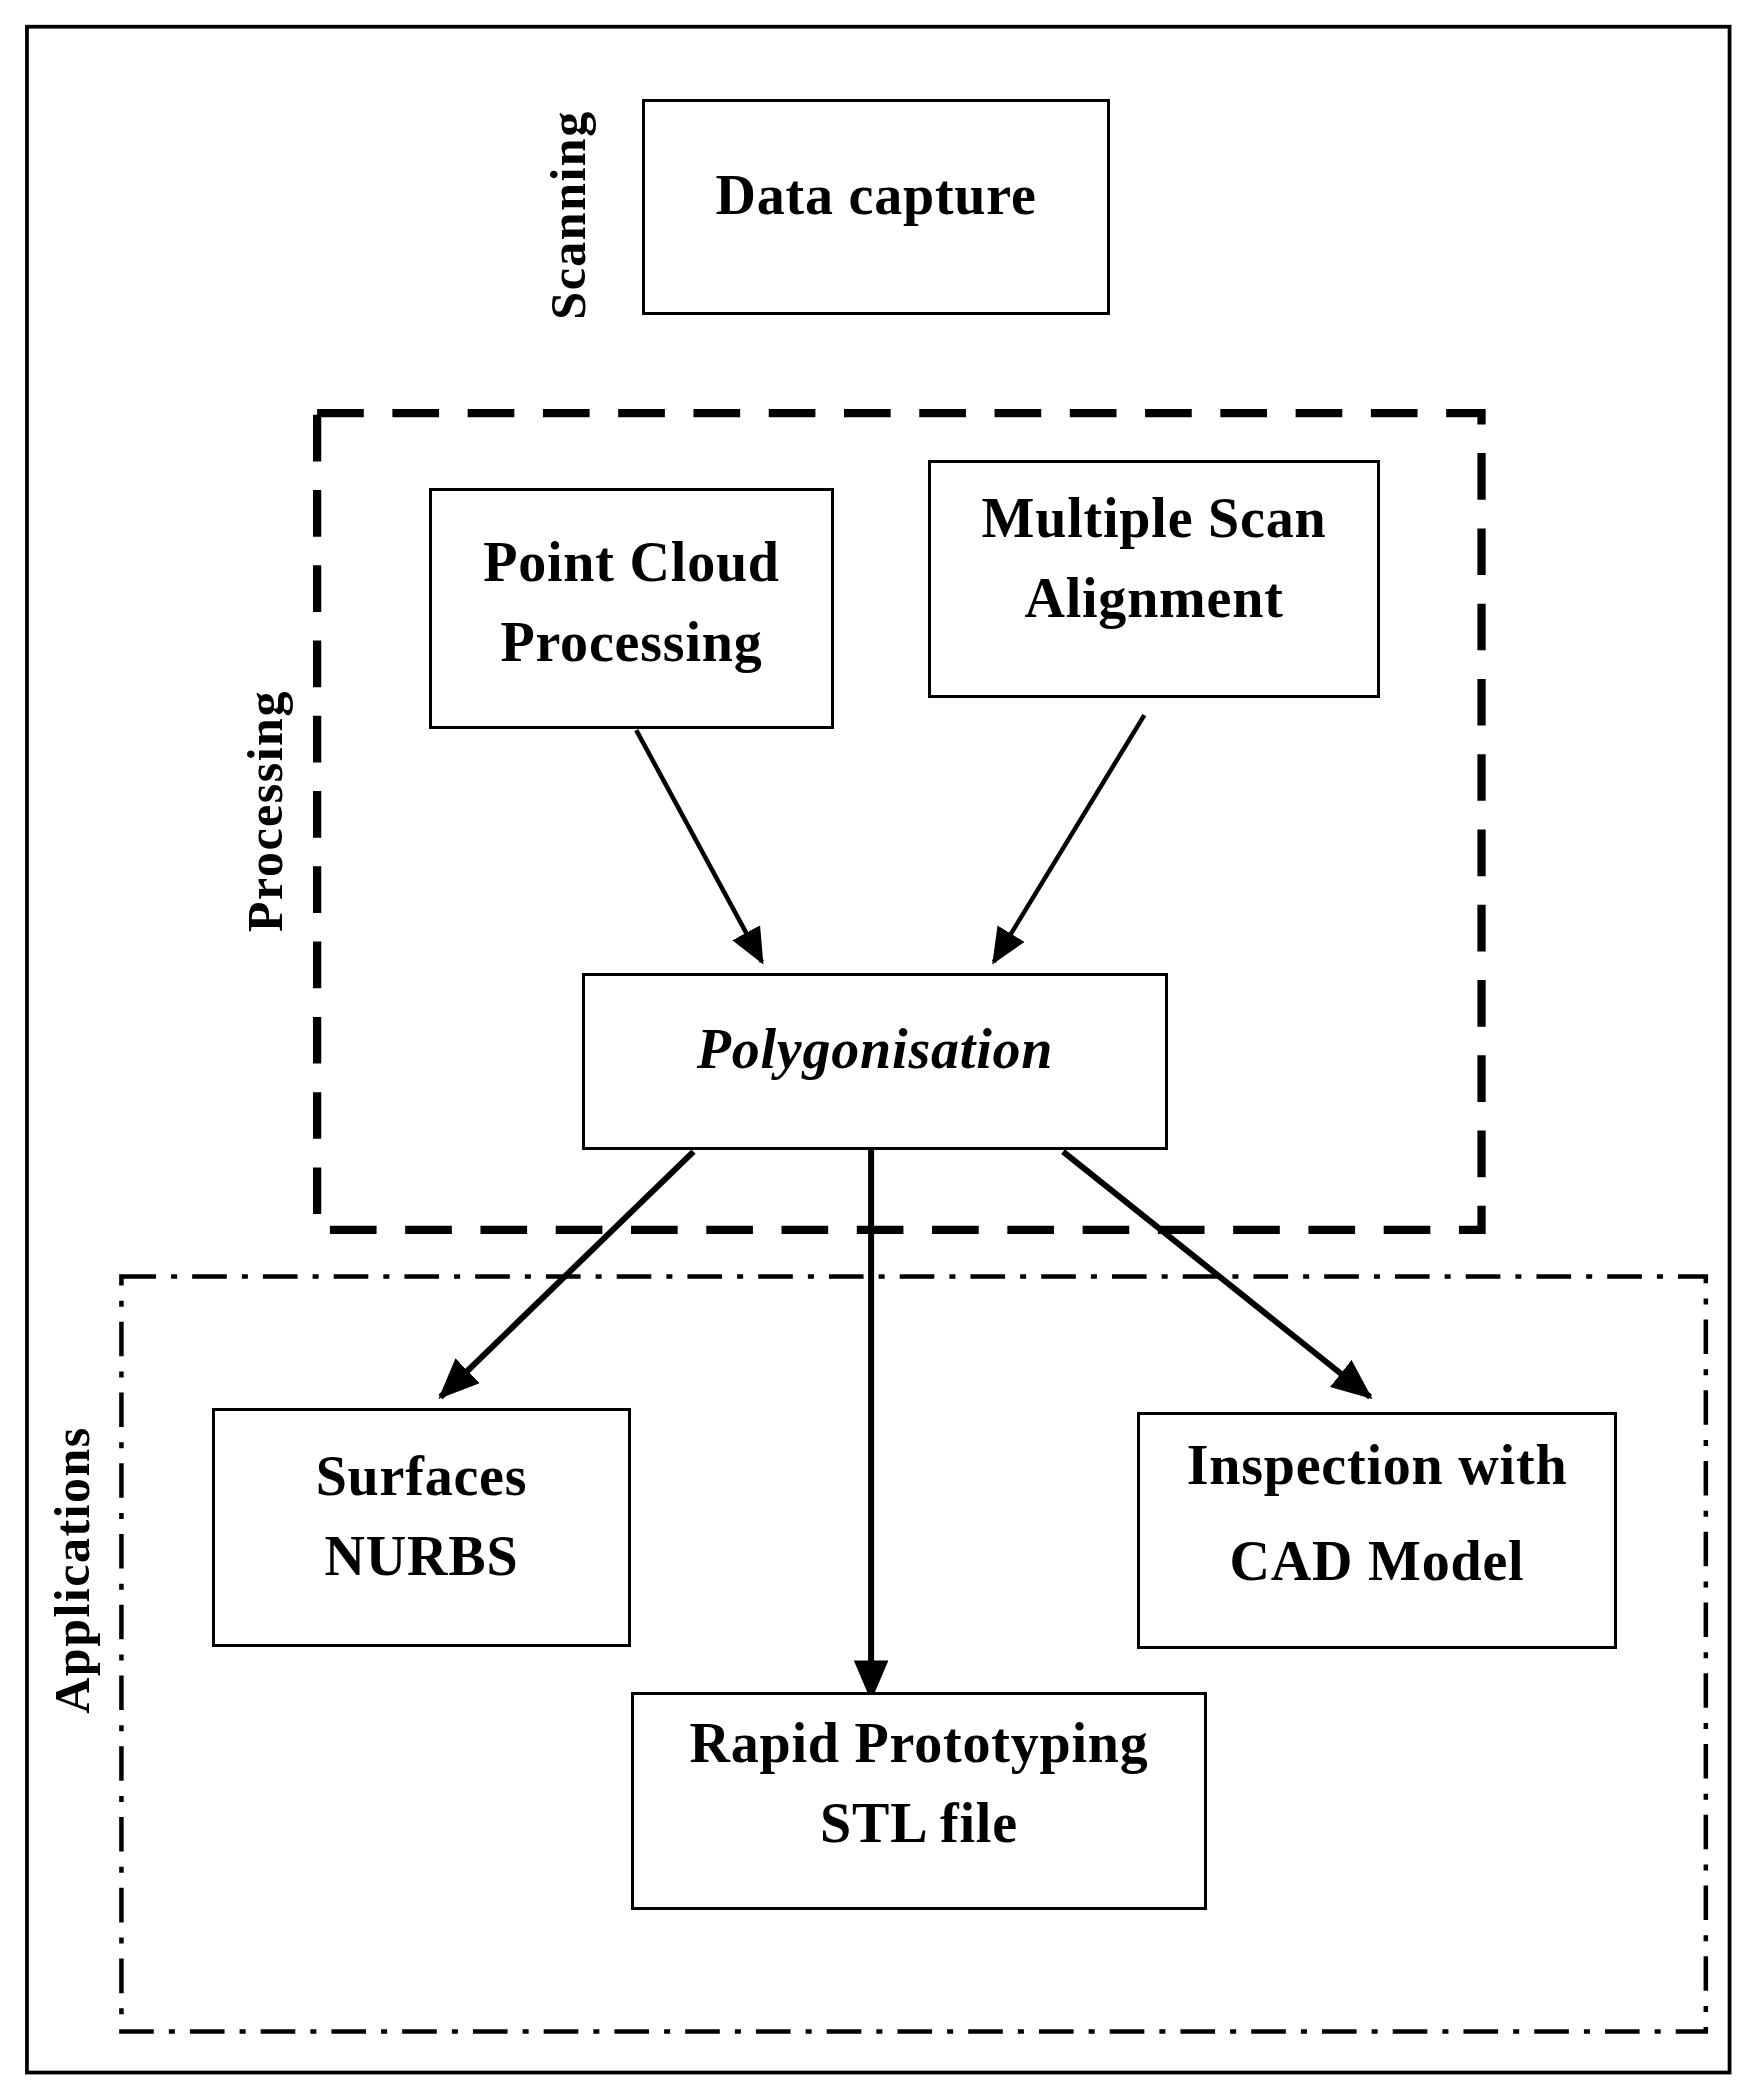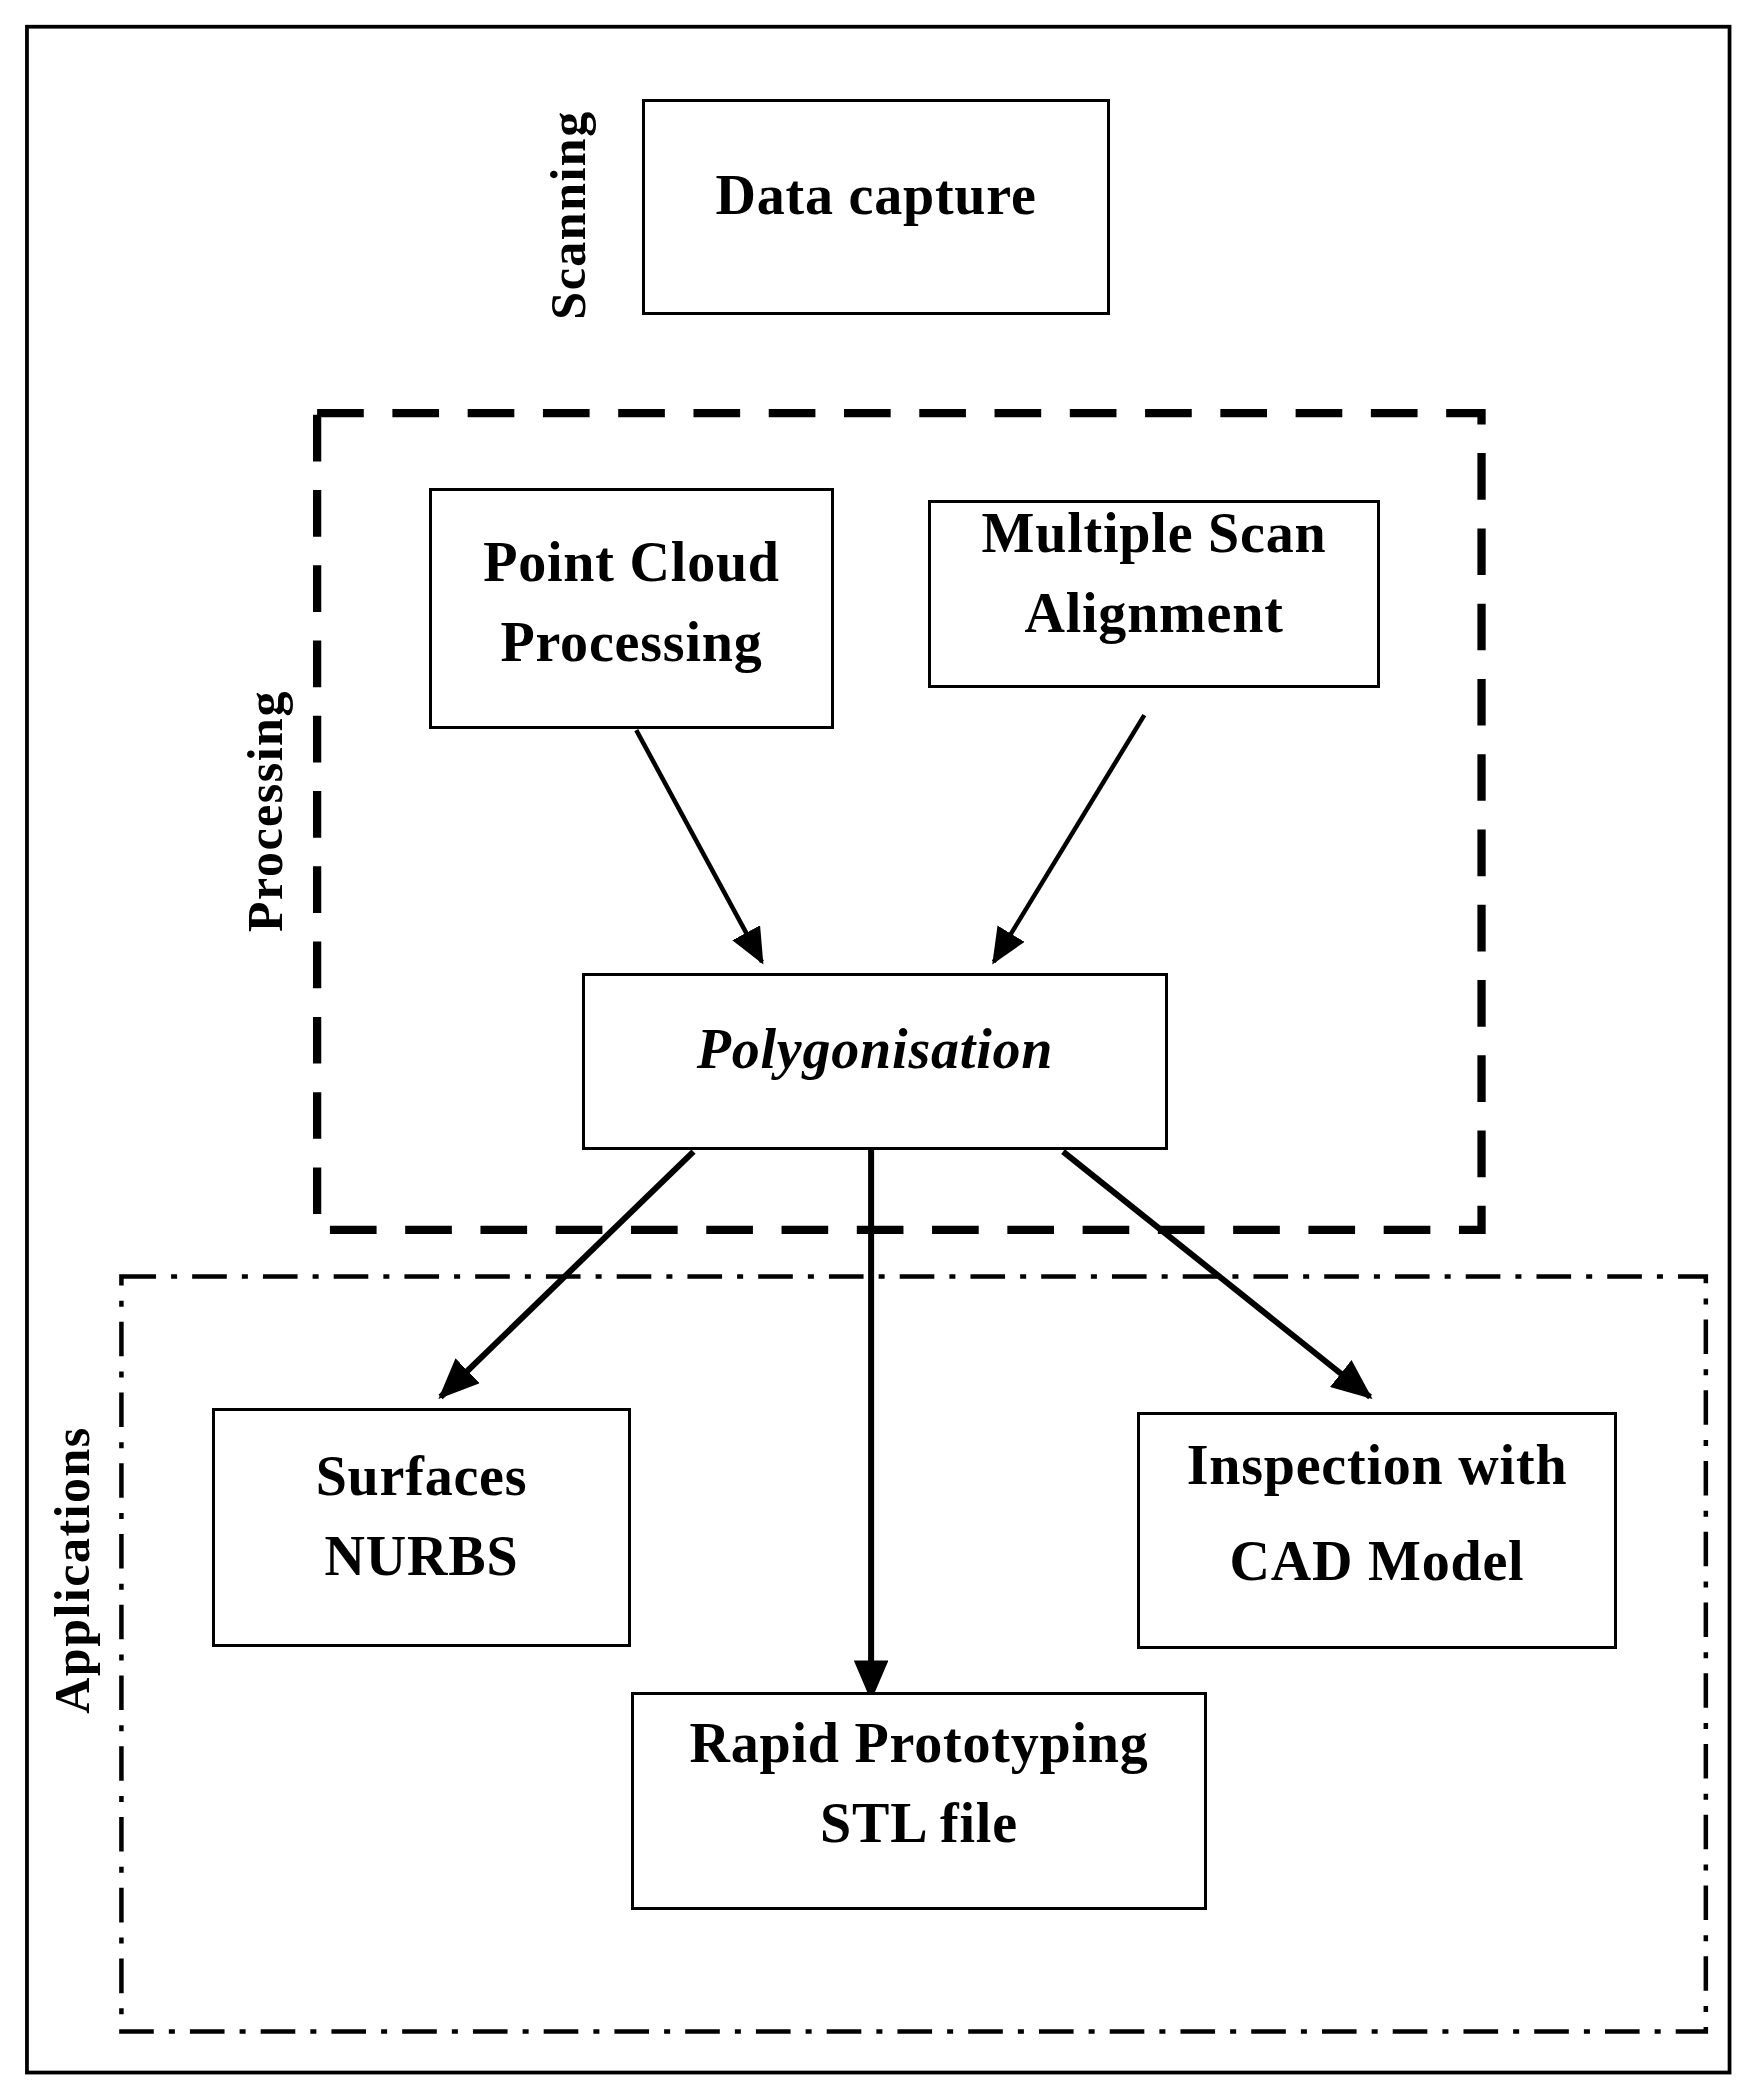--- a/index.html
+++ b/index.html
@@ -48,21 +48,21 @@
     justify-content: center;
     transform: rotate(-90deg);
     font-weight: bold;
     font-size: 50px;
     letter-spacing: 1.5px;
     white-space: nowrap;
   }
   
   #node-data-capture  { left: 642px;  top: 99px;  width: 468px; height: 216px; padding-bottom: 22px; gap: 8px; }
   #node-point-cloud   { left: 429px;  top: 488px;  width: 405px; height: 241px; padding-bottom: 12px; }
-  #node-multiple-scan { left: 928px; top: 500px;  width: 452px; height: 188px; padding-bottom: 41px; align-items: center; }
+  #node-multiple-scan { left: 928px; top: 460px;  width: 452px; height: 238px; padding-bottom: 41px; align-items: center; }
   #node-polygonisation{ left: 582px;  top: 973px; width: 586px; height: 177px; padding-bottom: 23px; font-style: italic; }
   #node-surfaces      { left: 212px;  top: 1408px; width: 419px; height: 239px; padding-bottom: 21px; }
   #node-inspection    { left: 1137px; top: 1412px; width: 480px; height: 237px; padding-bottom: 34px; gap: 16px; }
   #node-rapid         { left: 631px;  top: 1692px; width: 576px; height: 218px; padding-bottom: 34px; }
   
   #label-scanning     { left: -34px;  top: 181px;  }
   #label-processing   { left: -337px; top: 777px; }
   #label-applications { left: -530px; top: 1536px; }
   #label-scanning     { left: 267px; }
   #label-processing   { left: -36px; }

